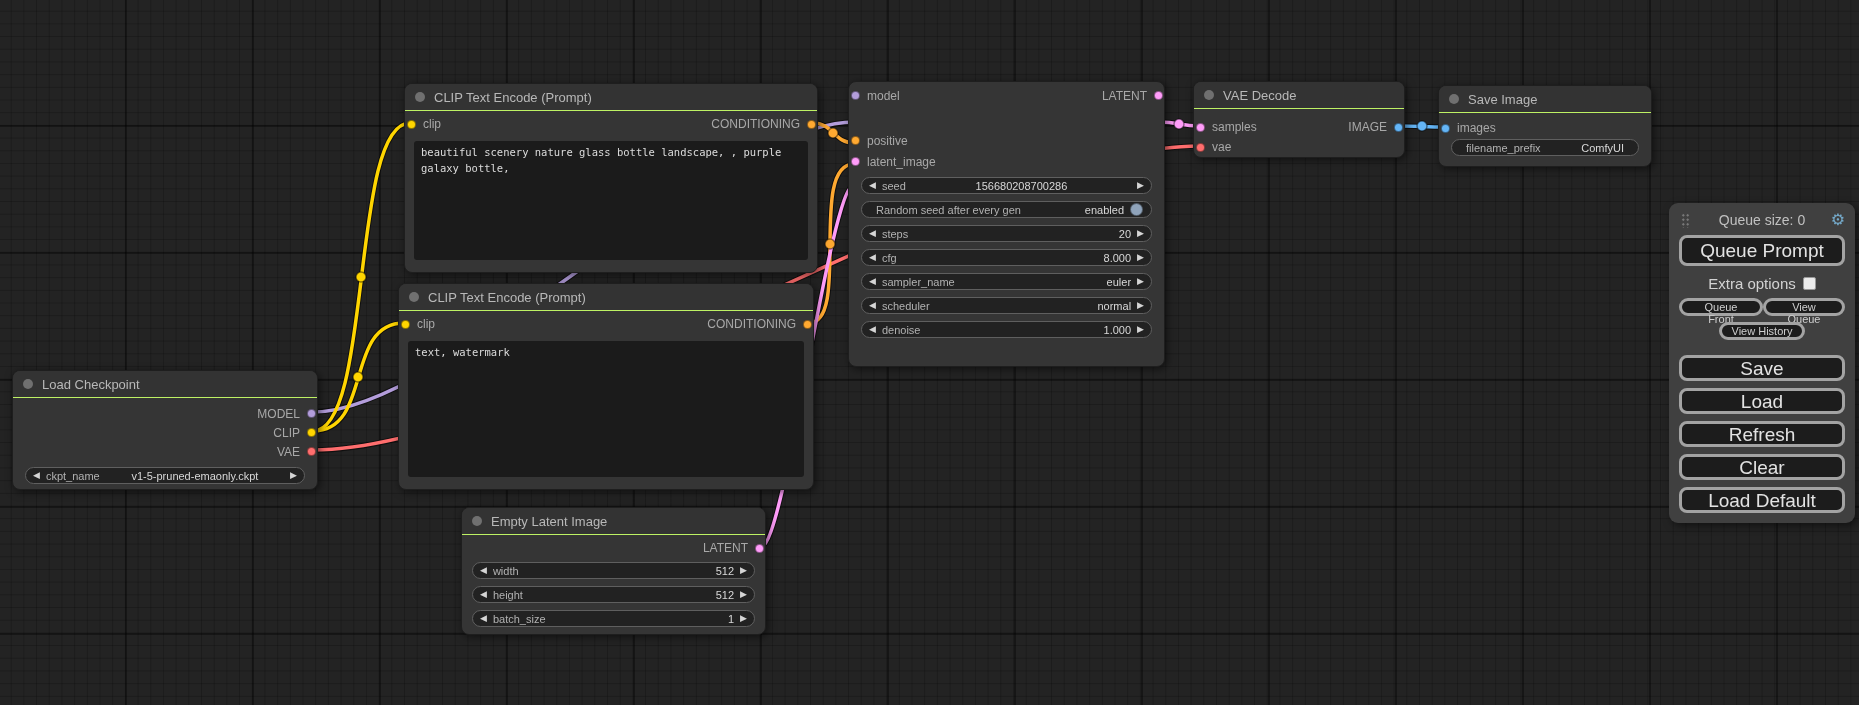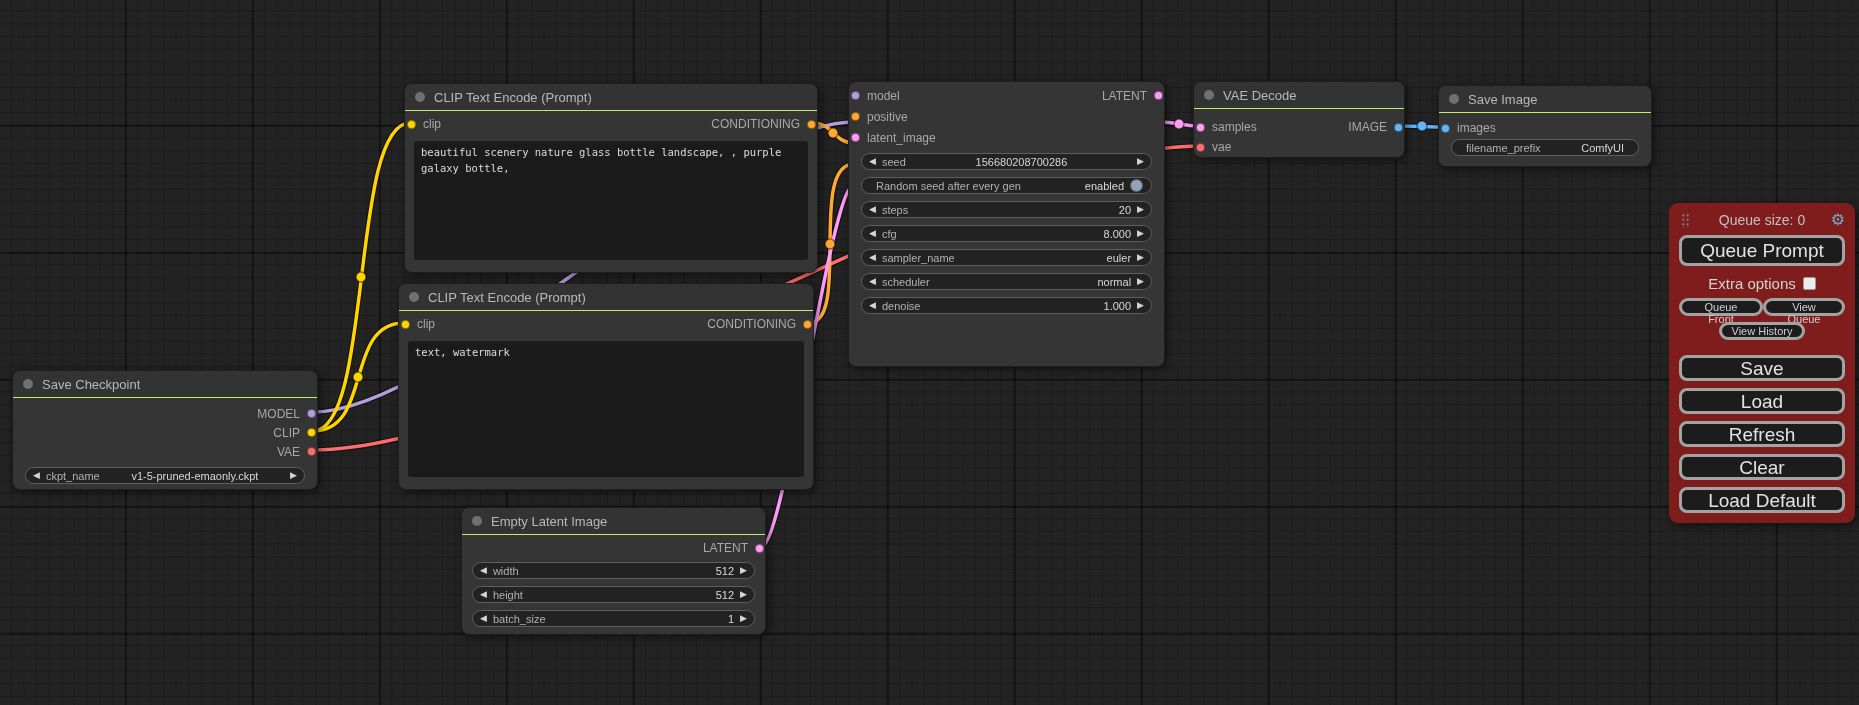--- a/index.html
+++ b/index.html
@@ -67,21 +67,21 @@
   .widget .arrow { font-size:9px; color:#d5d5d5; line-height:1; flex:none; }
   .widget .w-label { white-space:nowrap; }
   .widget .w-spacer { flex:1; }
   .widget .w-value { color:#d8d8d8; white-space:nowrap; }
   .widget.no-arrows { padding:0 14px; }
   .toggle-dot { width:13px; height:13px; border-radius:50%; border:1px solid rgba(0,0,0,0.4); flex:none; margin-right:-6px; }
 
   
   .queue-panel {
     position:absolute; left:1669px; top:203px; width:186px; z-index:3;
-    background:#7f1d1d; border-radius:9px;
+    background:#404040; border-radius:9px;
     box-shadow:3px 3px 9px rgba(0,0,0,0.5);
     padding:6px 10px 10px 10px;
     display:flex; flex-direction:column; align-items:center;
   }
   .queue-header { width:100%; height:22px; display:flex; align-items:center; position:relative; justify-content:center; }
   .drag-handle {
     position:absolute; left:2px; top:4px; width:9px; height:15px;
     background-image:radial-gradient(#7d7d7d 1px, transparent 1.2px);
     background-size:4.5px 4.5px; cursor:grab;
   }
@@ -136,21 +136,21 @@
       <circle cx="833" cy="133" r="5" fill="#FFA931"></circle>
       <circle cx="830" cy="244" r="5" fill="#FFA931"></circle>
       <circle cx="1179" cy="124" r="5" fill="#FF9CF9"></circle>
       <circle cx="1422" cy="126" r="5" fill="#64B5F6"></circle>
     </g>
   </svg>
 
   <div class="node" style="left:12px; top:370px; width:306px; height:120px;">
     <div class="node-header">
       <span class="title-dot"></span>
-      <span class="node-title">Save Checkpoint</span>
+      <span class="node-title">Load Checkpoint</span>
     </div>
     <div class="node-body" style="padding-top:6px;">
       <div class="slot-row" style="height:19px;">
         <span class="slot-out">
             <span class="slot-label">MODEL</span>
             <span class="slot-dot" style="background: rgb(179, 157, 219);"></span>
           </span>
       </div>
       <div class="slot-row" style="height:19px;">
         <span class="slot-out">
@@ -256,21 +256,21 @@
       <div class="slot-row" style="height:21px;">
         <span class="slot-in">
             <span class="slot-dot" style="background: rgb(179, 157, 219);"></span>
             <span class="slot-label">model</span>
           </span>
         <span class="slot-out">
             <span class="slot-label">LATENT</span>
             <span class="slot-dot" style="background: rgb(255, 156, 249);"></span>
           </span>
       </div>
-      <div class="slot-row" style="height:21px;">
+      <div class="slot-row" style="height:21px;margin-top:24px;">
         <span class="slot-in">
             <span class="slot-dot" style="background: rgb(255, 169, 49);"></span>
             <span class="slot-label">positive</span>
           </span>
       </div>
       <div class="slot-row" style="height:21px;">
         <span class="slot-in">
             <span class="slot-dot" style="background: rgb(255, 156, 249);"></span>
             <span class="slot-label">latent_image</span>
           </span>

